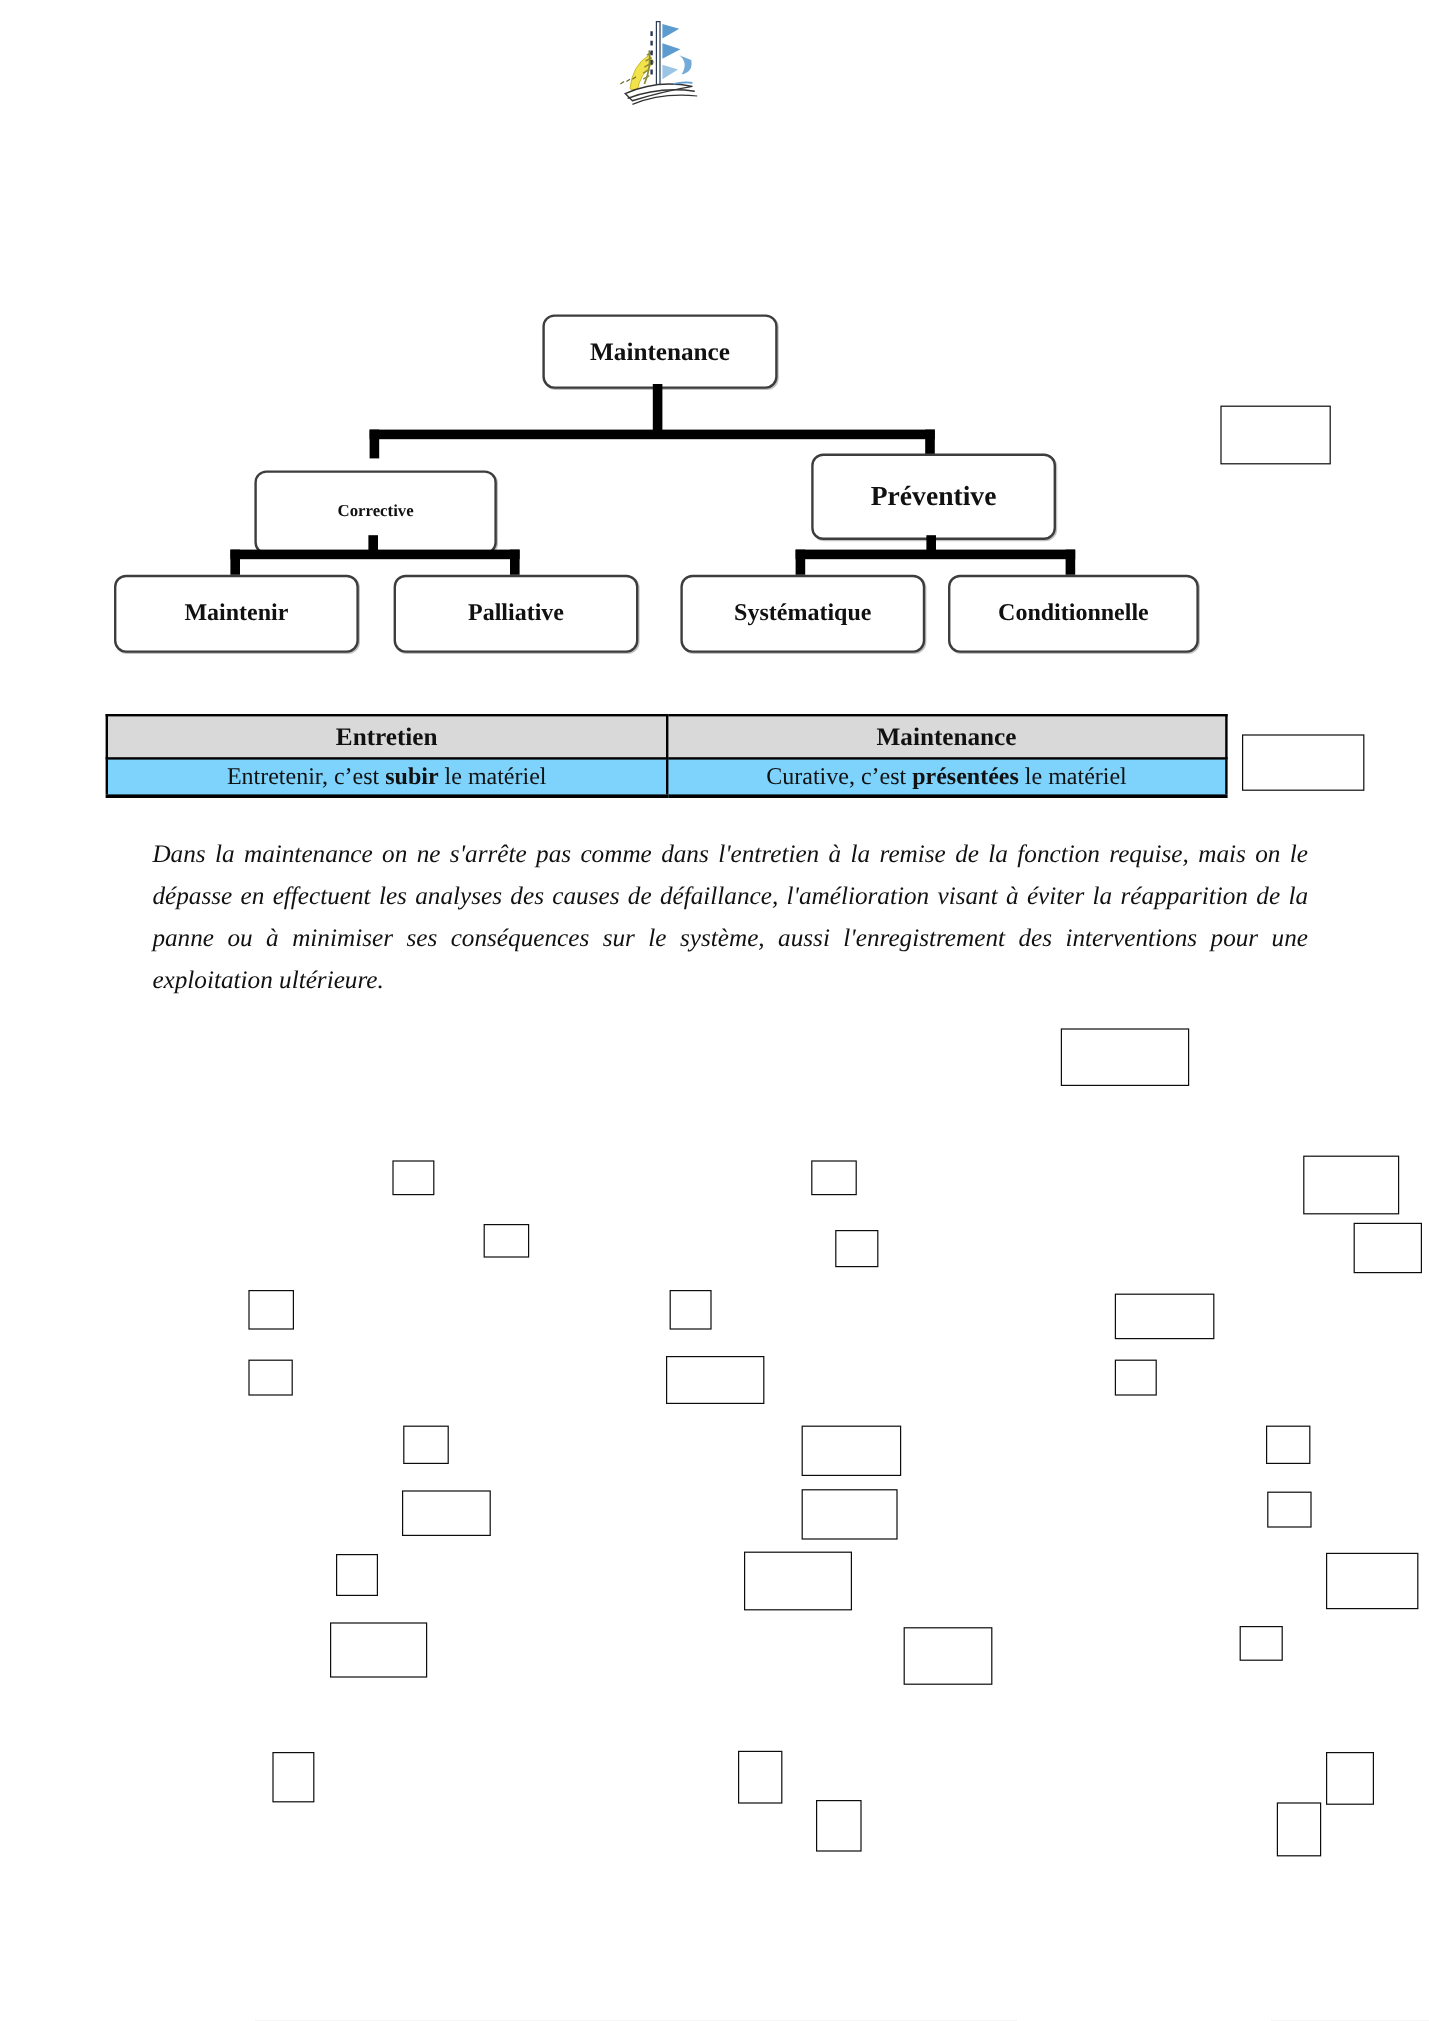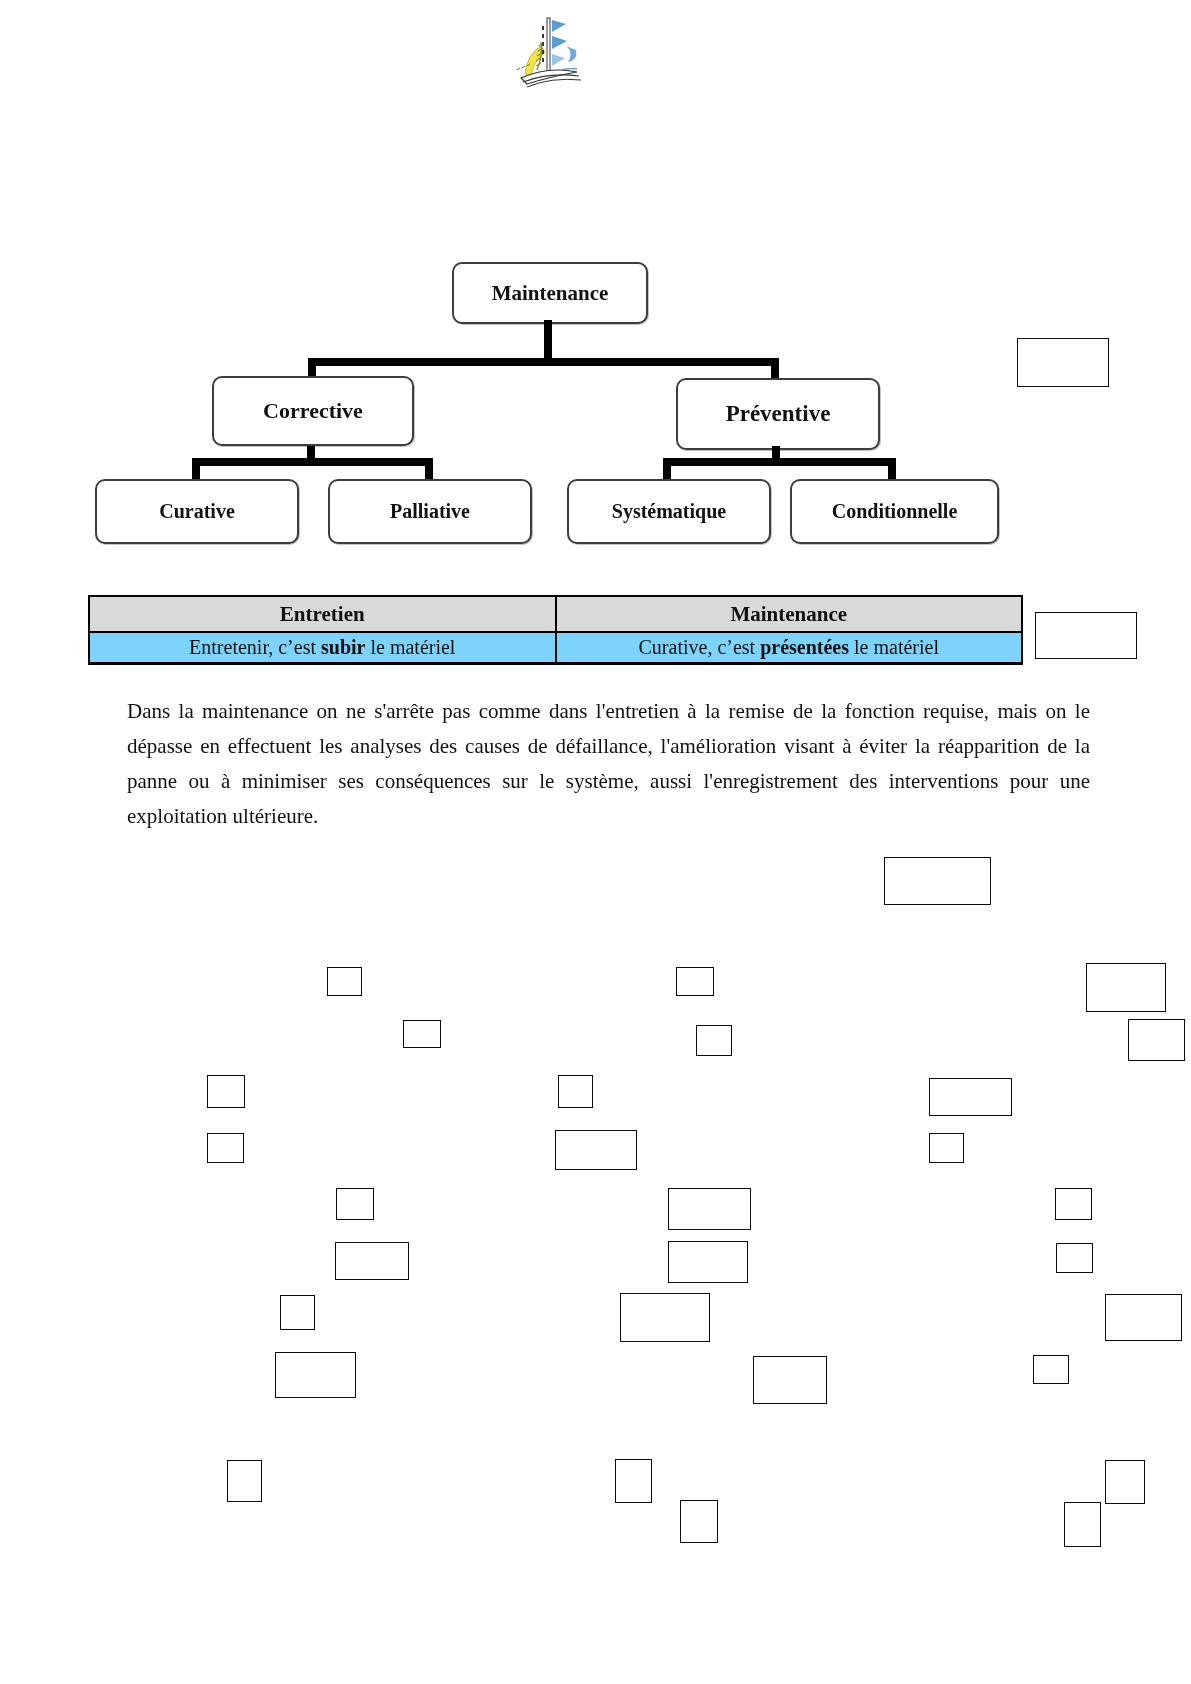--- a/index.html
+++ b/index.html
@@ -36,21 +36,21 @@
   .cmp-table th {
     border:2px solid #000; background:#d9d9d9;
     font-size:21px; font-weight:bold; height:34px; padding:0;
   }
   .cmp-table td {
     border:2px solid #000; border-bottom:3px solid #000;
     background:#7dd3fc; height:29px; padding:0;
   }
   .para {
     position:absolute; left:127px; top:694px; width:963px;
-    font-size:21px; line-height:35px; text-align:justify;
+    font-size:21px; line-height:35px; text-align:justify;font-style:italic;
   }
   .empty-box {
     position:absolute;
     border:1.5px solid #0c0c0c;
     background:#fff;
   }
   b { font-weight:bold; }
 </style>
 </head>
 <body>
@@ -84,39 +84,39 @@
   <div>
     <div class="dbox" style="left:452px;top:262px;width:192px;height:58px;font-size:21px">
       <span>Maintenance</span>
     </div>
 
     <div class="conn" style="left:544px;top:320px;width:8px;height:42px"></div>
     <div class="conn" style="left:308px;top:358px;width:471px;height:8px"></div>
     <div class="conn" style="left:308px;top:358px;width:8px;height:24px"></div>
     <div class="conn" style="left:771px;top:358px;width:8px;height:24px"></div>
 
-    <div class="dbox" style="left:212px;top:376px;width:198px;height:66px;font-size:22px">
+    <div class="dbox" style="left:212px;top:392px;width:198px;height:66px;font-size:14px">
       <span>Corrective</span>
     </div>
     <div class="dbox" style="left:676px;top:378px;width:200px;height:68px;font-size:23px">
       <span>Préventive</span>
     </div>
 
     <div class="conn" style="left:307px;top:446px;width:8px;height:16px"></div>
     <div class="conn" style="left:192px;top:458px;width:241px;height:8px"></div>
     <div class="conn" style="left:192px;top:458px;width:8px;height:21px"></div>
     <div class="conn" style="left:425px;top:458px;width:8px;height:21px"></div>
 
     <div class="conn" style="left:772px;top:446px;width:8px;height:16px"></div>
     <div class="conn" style="left:663px;top:458px;width:233px;height:8px"></div>
     <div class="conn" style="left:663px;top:458px;width:8px;height:21px"></div>
     <div class="conn" style="left:888px;top:458px;width:8px;height:21px"></div>
 
     <div class="dbox" style="left:95px;top:479px;width:200px;height:61px">
-      <span>Curative</span>
+      <span>Maintenir</span>
     </div>
     <div class="dbox" style="left:328px;top:479px;width:200px;height:61px">
       <span>Palliative</span>
     </div>
     <div class="dbox" style="left:567px;top:479px;width:200px;height:61px">
       <span>Systématique</span>
     </div>
     <div class="dbox" style="left:790px;top:479px;width:205px;height:61px">
       <span>Conditionnelle</span>
     </div>

